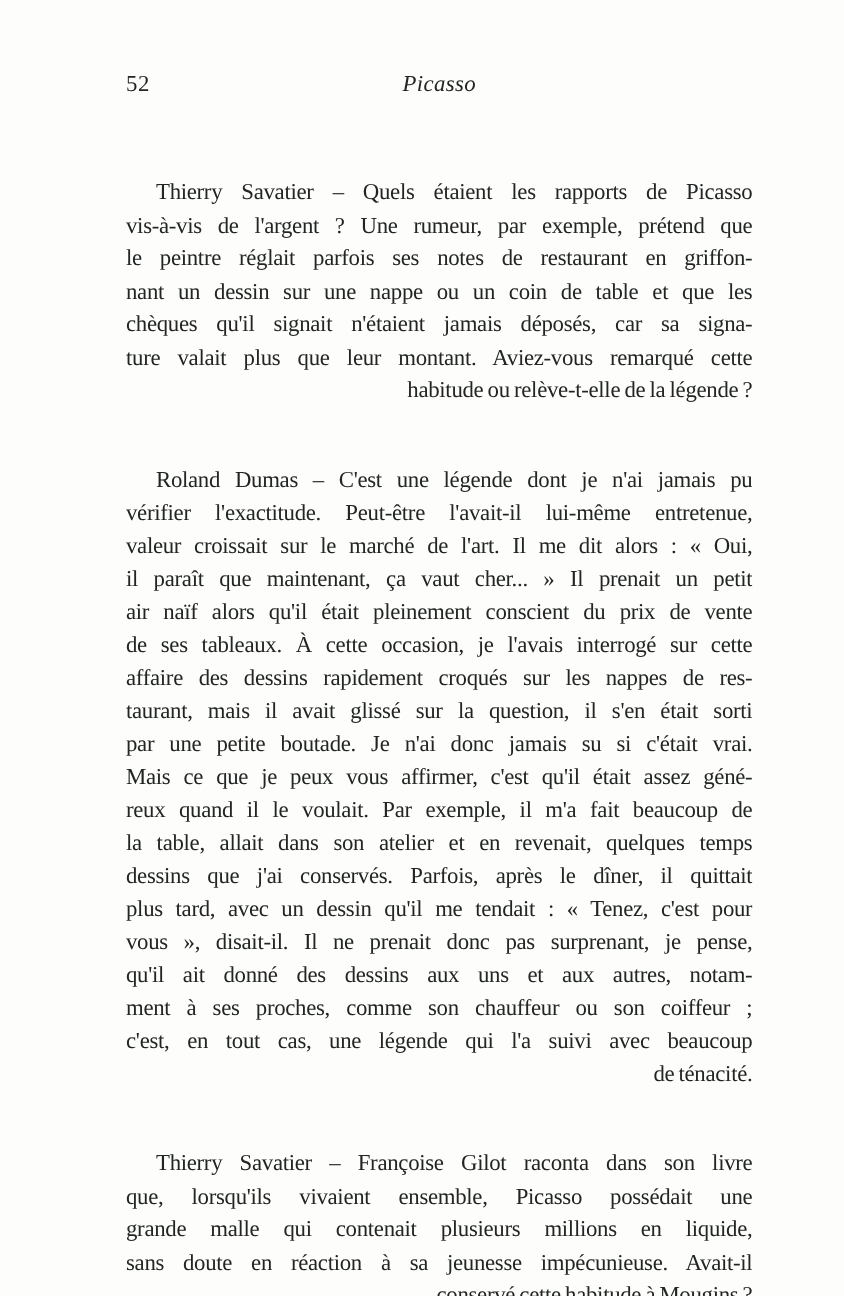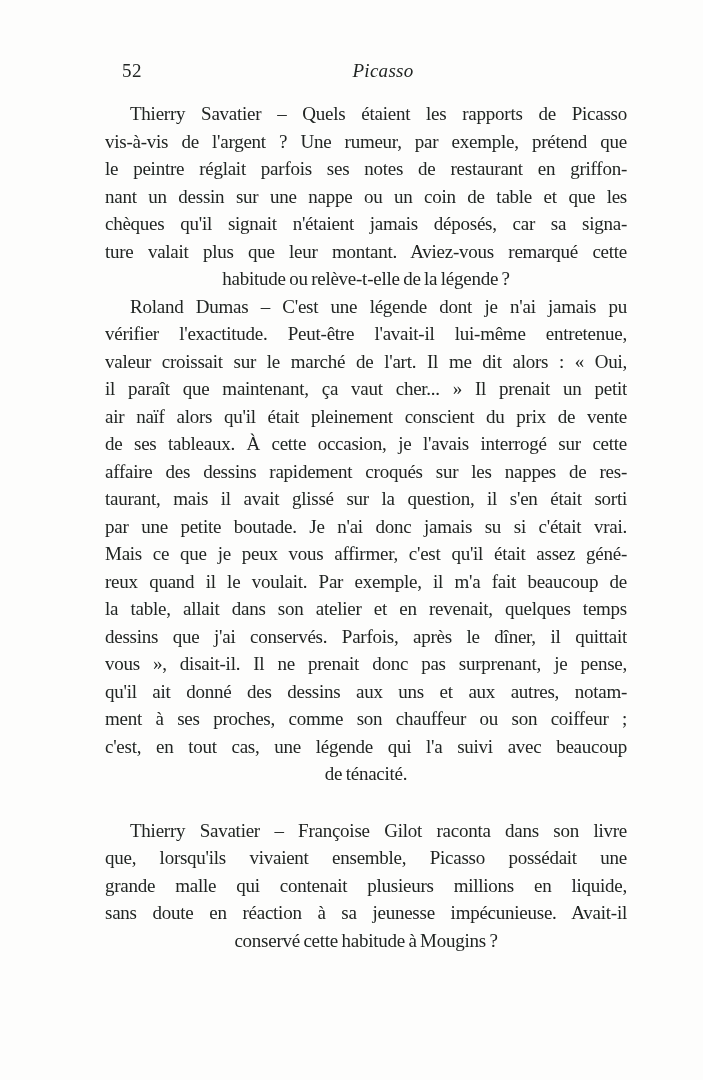--- a/index.html
+++ b/index.html
@@ -12,21 +12,21 @@
     width: 703px;
     height: 1080px;
     background: #fdfdfc;
     font-family: "Liberation Serif", "DejaVu Serif", serif;
     color: #212523;
     overflow: hidden;
   }
   .running-head {
     position: absolute;
     top: 60px;
-    left: 122px;
+    left: 105px;
     width: 522px;
     height: 28px;
     font-size: 19px;
     line-height: 22px;
     text-align: center;
   }
   .page-number {
     position: absolute;
     left: 0;
     top: 0;
@@ -50,28 +50,29 @@
     margin: 0;
   }
   .paragraph.gap-before {
     margin-top: 29px;
   }
   .line {
     height: 27.5px;
     line-height: 27.5px;
     overflow: hidden;
     white-space: normal;
-    text-align: center;
+    text-align: right;
   }
   .line.just {
     text-align: justify;
     text-align-last: justify;
   }
   .line.first {
     text-indent: 25px;
+    margin-top: 47px;
   }
 </style>
 </head>
 <body>
 
 <div class="page">
   <header class="running-head">
     <span class="page-number">52</span>
     <span class="head-title">Picasso</span>
   </header>
@@ -93,20 +94,21 @@
         <div class="line just">il paraît que maintenant, ça vaut cher... » Il prenait un petit</div>
         <div class="line just">air naïf alors qu'il était pleinement conscient du prix de vente</div>
         <div class="line just">de ses tableaux. À cette occasion, je l'avais interrogé sur cette</div>
         <div class="line just">affaire des dessins rapidement croqués sur les nappes de res-</div>
         <div class="line just">taurant, mais il avait glissé sur la question, il s'en était sorti</div>
         <div class="line just">par une petite boutade. Je n'ai donc jamais su si c'était vrai.</div>
         <div class="line just">Mais ce que je peux vous affirmer, c'est qu'il était assez géné-</div>
         <div class="line just">reux quand il le voulait. Par exemple, il m'a fait beaucoup de</div>
         <div class="line just">la table, allait dans son atelier et en revenait, quelques temps</div>
         <div class="line just">dessins que j'ai conservés. Parfois, après le dîner, il quittait</div>
+        <div class="line just">plus tard, avec un dessin qu'il me tendait : « Tenez, c'est pour</div>
         <div class="line just">vous », disait-il. Il ne prenait donc pas surprenant, je pense,</div>
         <div class="line just">qu'il ait donné des dessins aux uns et aux autres, notam-</div>
         <div class="line just">ment à ses proches, comme son chauffeur ou son coiffeur ;</div>
         <div class="line just">c'est, en tout cas, une légende qui l'a suivi avec beaucoup</div>
         <div class="line">de ténacité.</div>
       </div>
       <div class="paragraph gap-before">
         <div class="line first just">Thierry Savatier – Françoise Gilot raconta dans son livre</div>
         <div class="line just">que, lorsqu'ils vivaient ensemble, Picasso possédait une</div>
         <div class="line just">grande malle qui contenait plusieurs millions en liquide,</div>

